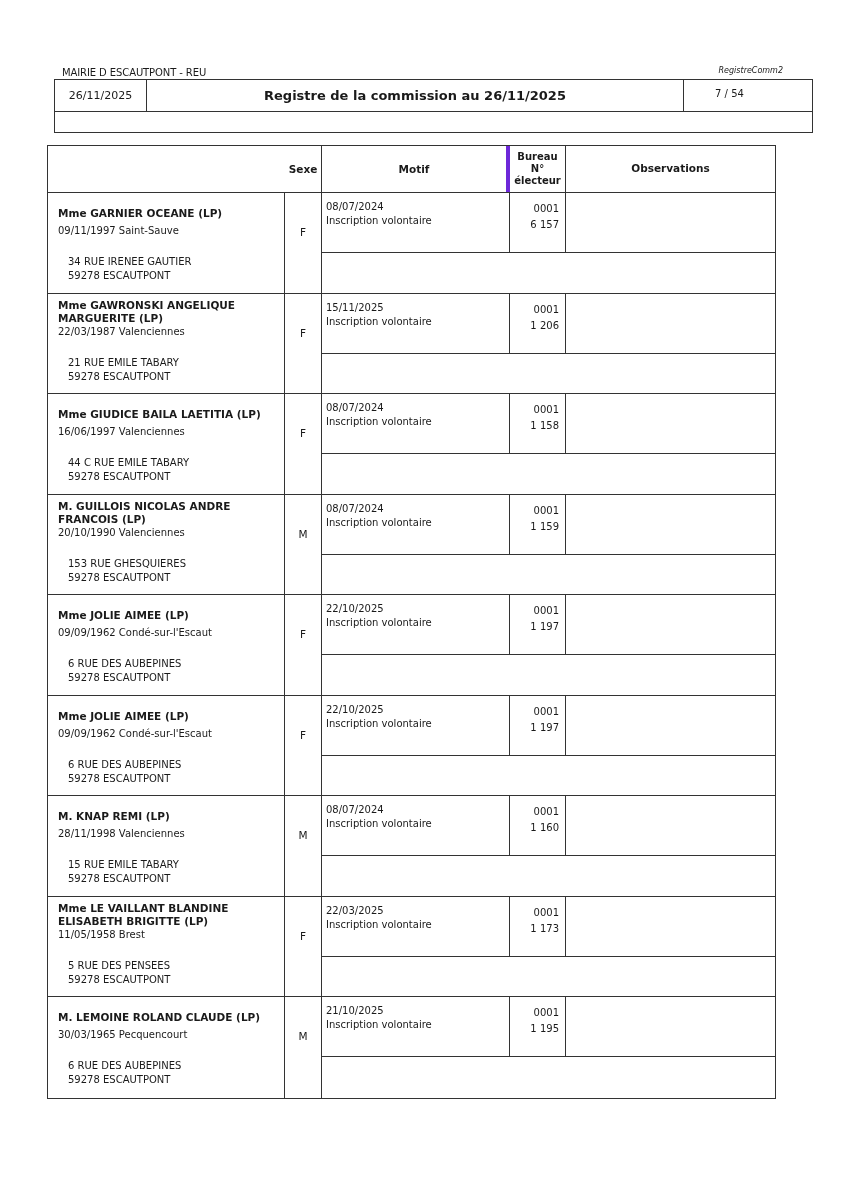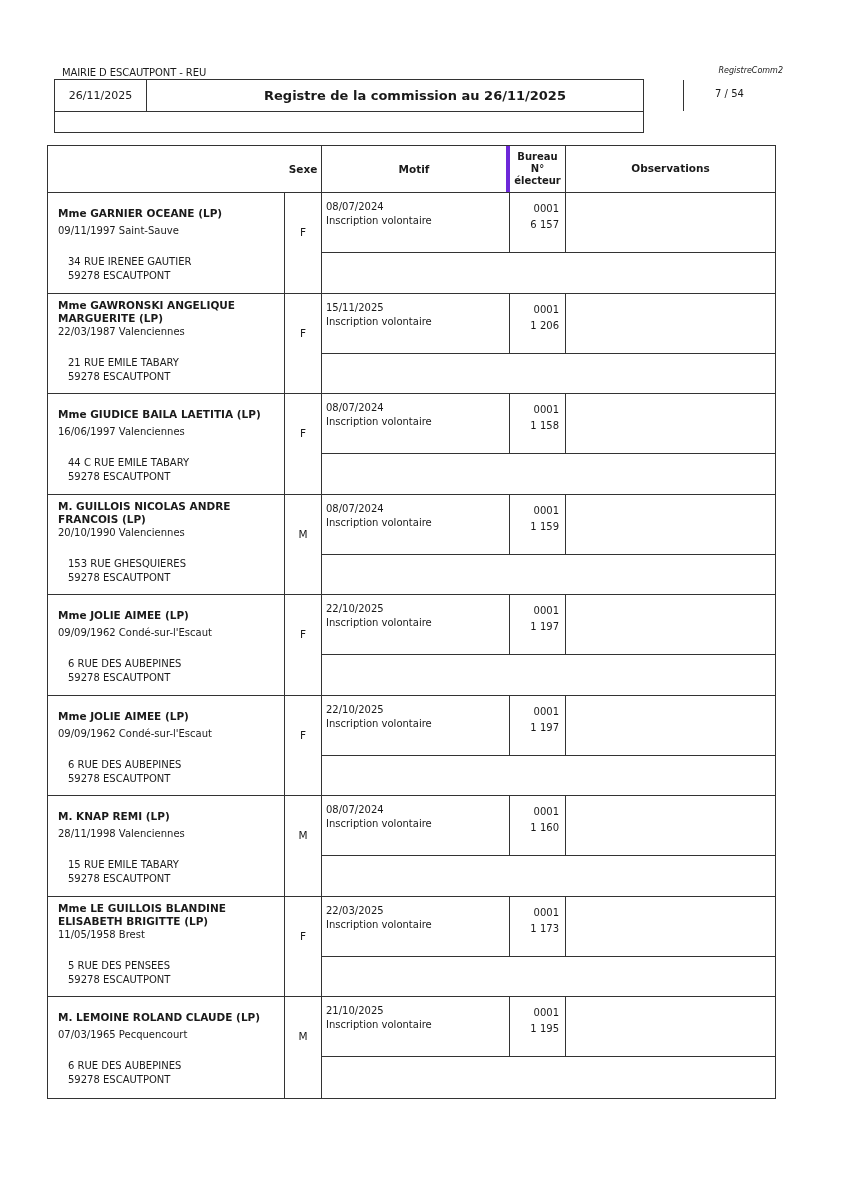--- a/index.html
+++ b/index.html
@@ -1,21 +1,21 @@
 <!DOCTYPE html>
 <html><head>
 <meta charset="utf-8">
 <style>
   html, body { margin:0; padding:0; background:#ffffff; }
   body { width:849px; height:1200px; position:relative; overflow:hidden;
          font-family:"DejaVu Sans", sans-serif; color:#1a1a1a; }
   .abs { position:absolute; }
   .org { left:62px; top:67px; font-size:10px; letter-spacing:-0.1px; }
   .code { left:700px; top:66px; width:83px; text-align:right; font-size:8px; font-style:italic; }
-  .hdrbox { left:54px; top:79px; width:590px; height:54px; border:1px solid #333; box-sizing:border-box; }
+  .hdrbox { left:54px; top:79px; width:759px; height:54px; border:1px solid #333; box-sizing:border-box; }
   .hdr-row1 { position:absolute; left:0; top:0; width:100%; height:32px; border-bottom:1px solid #333; box-sizing:border-box; }
   .hdr-date { position:absolute; left:0; top:0; width:92px; height:31px; border-right:1px solid #333;
               box-sizing:border-box; font-size:11px; text-align:center; line-height:31px; }
   .hdr-title { position:absolute; left:92px; top:0; width:536px; height:31px; font-size:13px; font-weight:bold;
                text-align:center; line-height:31px; }
   .hdr-page { position:absolute; left:628px; top:0; width:92px; height:31px; border-left:1px solid #333;
               box-sizing:border-box; font-size:10px; text-align:center; line-height:28px; }
   .hdr-row2 { position:absolute; left:4px; top:32px; height:21px; line-height:21px; font-size:10px; }
 
   .tbl { left:47px; top:145px; width:729px; border:1px solid #333; box-sizing:border-box; }
@@ -232,21 +232,21 @@
       <div class="cell-bur">
         <div>0001</div>
         <div>1 160</div>
       </div>
       <div class="cell-obs"></div>
     </div>
     <div class="sub2"></div>
   </div>
       <div class="rec">
     <div class="cell-elec" style="padding-top: 5px;">
-      <div class="name">Mme LE GUILLOIS BLANDINE</div>
+      <div class="name">Mme LE VAILLANT BLANDINE</div>
       <div class="name two">ELISABETH BRIGITTE (LP)</div>
       <div class="birth">11/05/1958 Brest</div>
       <div class="addr">
         <div>5 RUE DES PENSEES</div>
         <div>59278 ESCAUTPONT</div>
       </div>
     </div>
     <div class="cell-sexe">F</div>
     <div class="sub">
       <div class="cell-motif">
@@ -258,21 +258,21 @@
         <div>1 173</div>
       </div>
       <div class="cell-obs"></div>
     </div>
     <div class="sub2"></div>
   </div>
       <div class="rec">
     <div class="cell-elec">
       <div class="name">M. LEMOINE ROLAND CLAUDE (LP)</div>
 
-      <div class="birth">07/03/1965 Pecquencourt</div>
+      <div class="birth">30/03/1965 Pecquencourt</div>
       <div class="addr">
         <div>6 RUE DES AUBEPINES</div>
         <div>59278 ESCAUTPONT</div>
       </div>
     </div>
     <div class="cell-sexe">M</div>
     <div class="sub">
       <div class="cell-motif">
         <div>21/10/2025</div>
         <div>Inscription volontaire</div>

